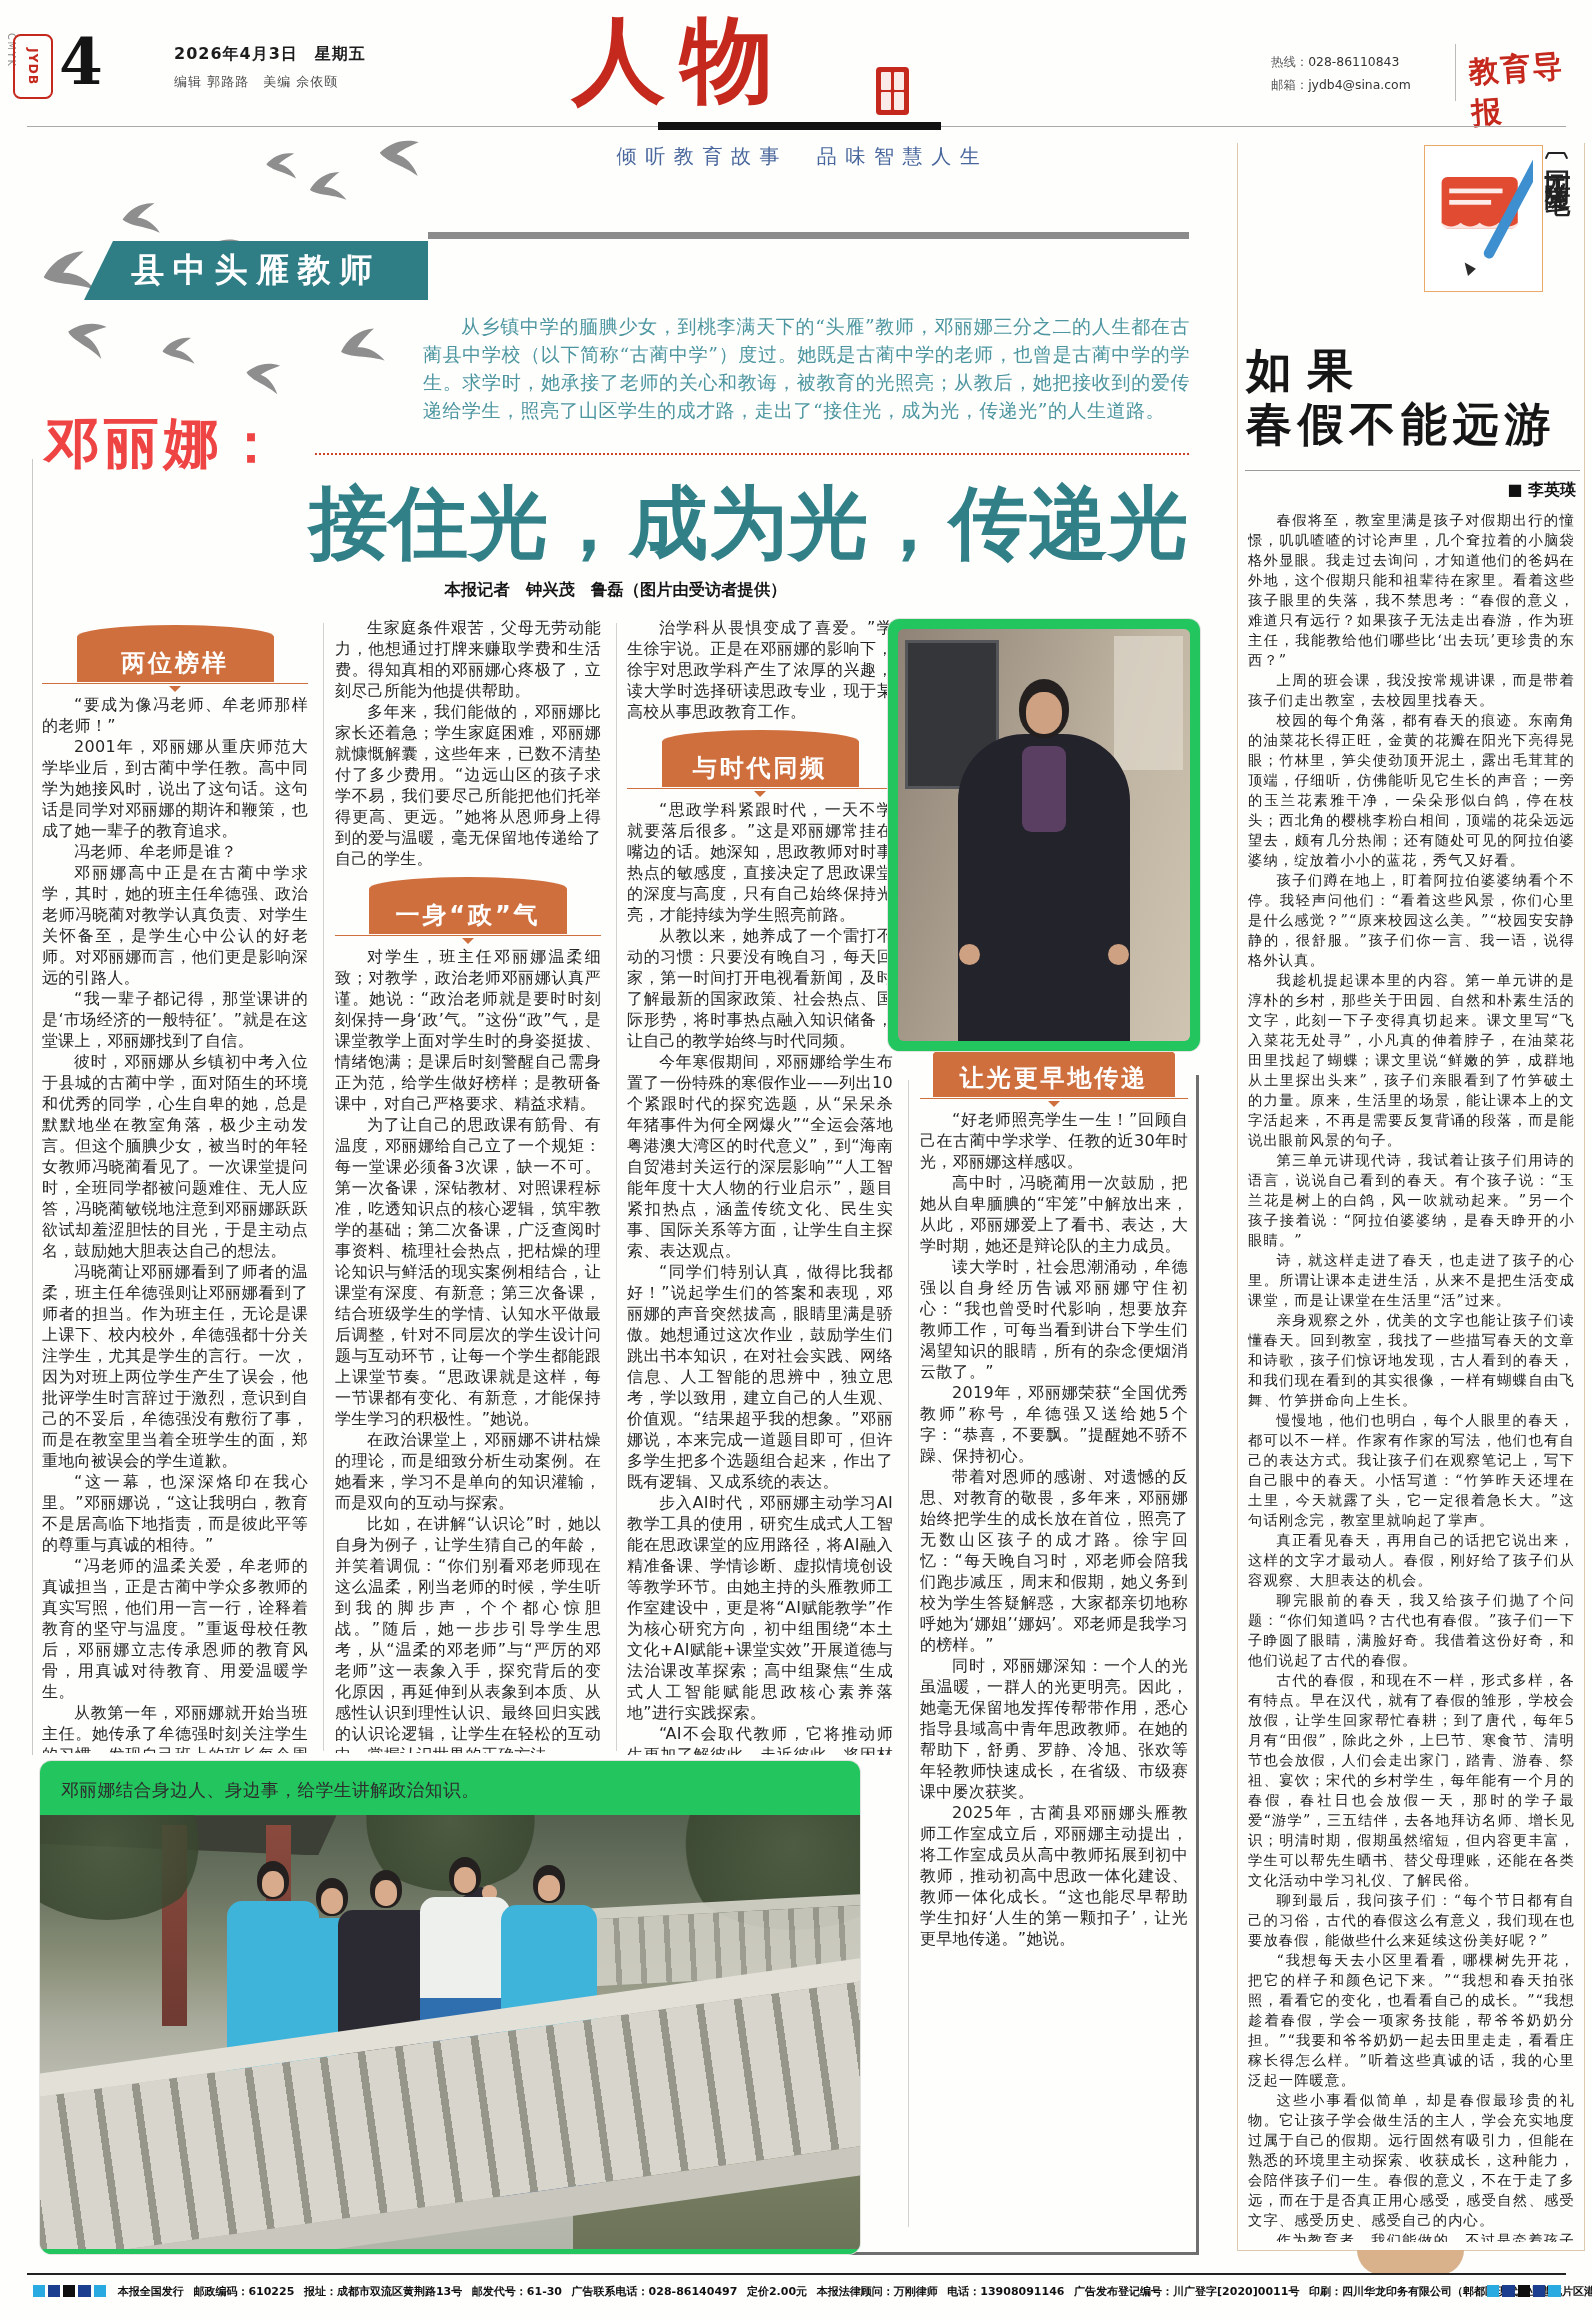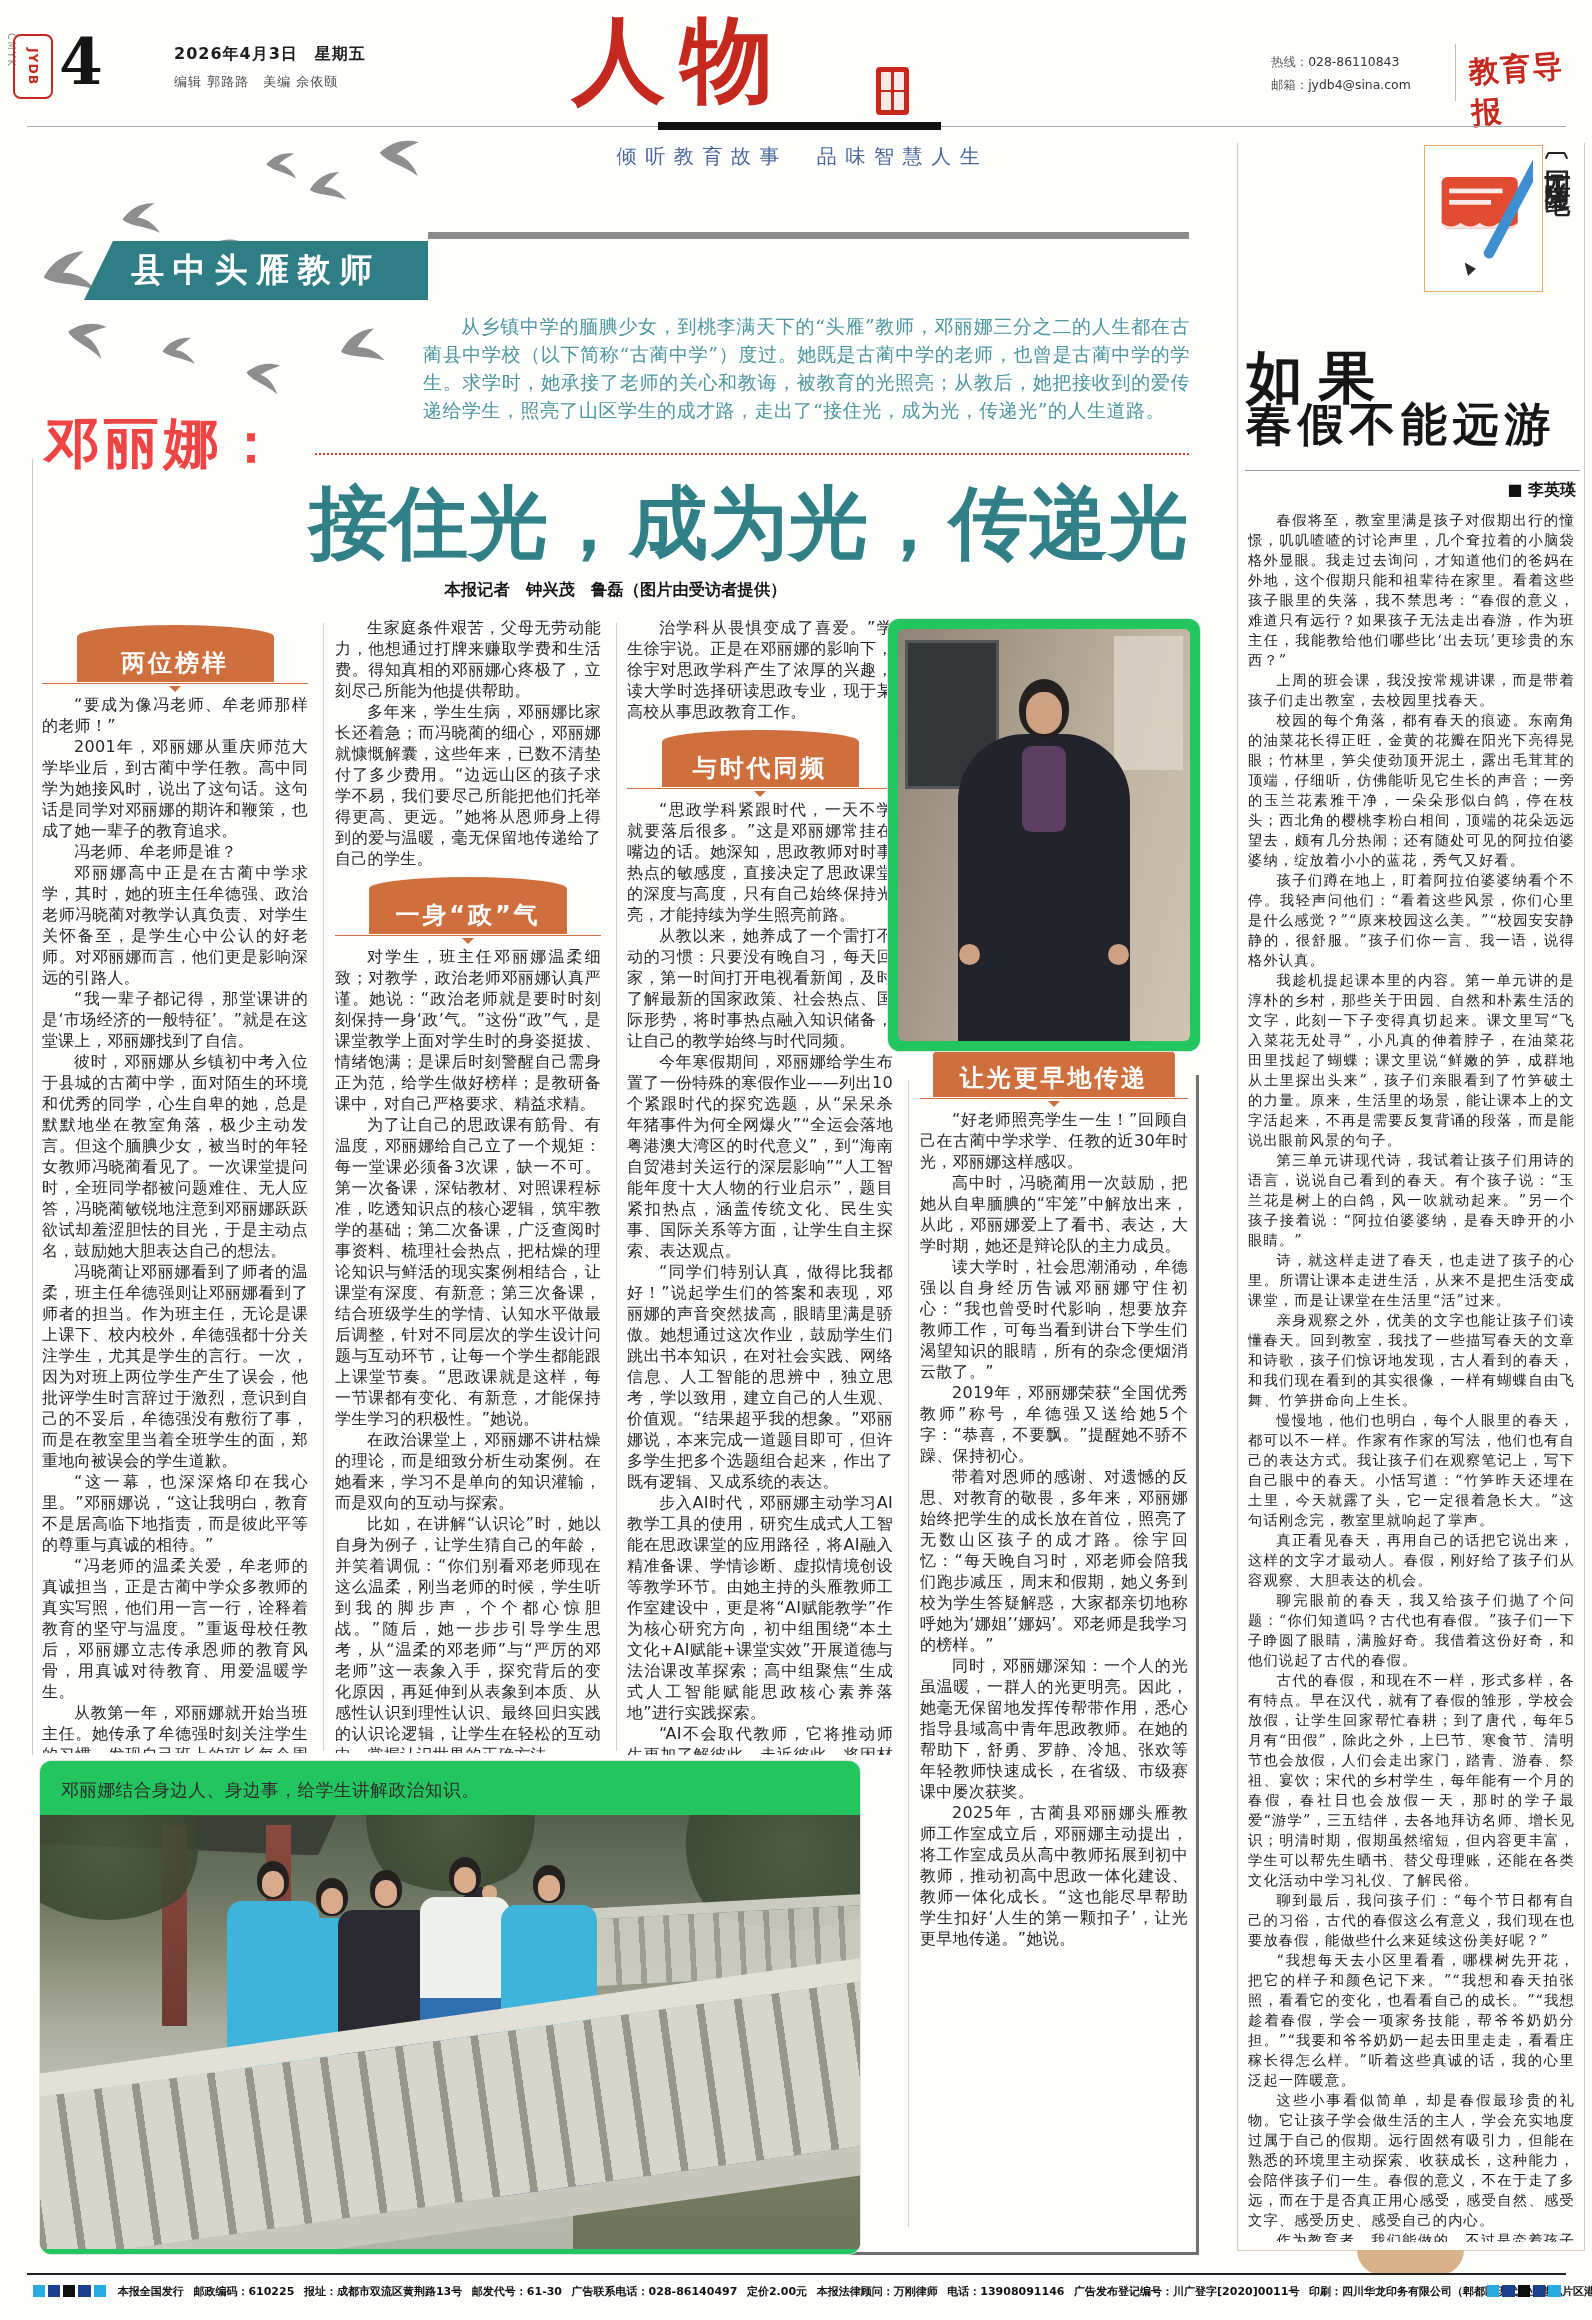--- a/index.html
+++ b/index.html
@@ -99,21 +99,21 @@
       background:#2b2a33;border-radius:7.6px;transform:rotate(-32deg);}
   .p-teacher .p-body::after{content:"";position:absolute;right:-63px;top:-25px;width:15.3px;height:15.3px;
       background:#d7ab8c;border-radius:50%;}
   
   .sb-frame{left:1237px;top:143px;width:346px;height:2107px;border:1px solid #dcc9b2;border-top:none;}
   .sb-disc{left:1357px;top:2250px;width:107px;height:25px;background:#d9b28b;border-radius:0 0 107px 107px;}
   .sb-iconbox{left:1424px;top:145px;width:117px;height:145px;border:1.9px solid #eaa869;background:#fff;
               display:flex;align-items:center;justify-content:center;}
   .sb-label{left:1541px;top:143px;writing-mode:vertical-rl;font-size:26px;font-weight:bold;color:#222;
             letter-spacing:6.7px;font-family:"DejaVu Serif",serif;}
-  .sb-title1{left:1246px;top:340px;font-size:57px;font-weight:bold;color:#161616;letter-spacing:15.3px;
+  .sb-title1{left:1246px;top:340px;font-size:46px;font-weight:bold;color:#161616;letter-spacing:15.3px;
              font-family:"DejaVu Serif",serif;}
   .sb-title2{left:1246px;top:394px;font-size:46px;font-weight:bold;color:#161616;letter-spacing:5.7px;
              font-family:"DejaVu Serif",serif;}
   .sb-rule{left:1245px;top:470px;width:335px;height:1px;background:#9a9a9a;}
   .sb-author{left:1243px;top:480px;width:333px;text-align:right;font-size:16px;font-weight:bold;color:#111;}
   .sb-essay{left:1248px;top:510px;width:327px;height:1732px;overflow:hidden;text-align:justify;
             font-size:14.3px;line-height:20px;letter-spacing:1.1px;color:#1c1c1c;font-family:"DejaVu Serif",serif;}
   .sb-essay p{margin:0;text-indent:2em;}
   
   .foot-rule{left:27px;top:2273px;width:1539px;height:1.9px;background:#222;}
@@ -194,21 +194,21 @@
       <p class="para">邓丽娜高中正是在古蔺中学求学，其时，她的班主任牟德强、政治老师冯晓蔺对教学认真负责、对学生关怀备至，是学生心中公认的好老师。对邓丽娜而言，他们更是影响深远的引路人。</p>
       <p class="para">“我一辈子都记得，那堂课讲的是‘市场经济的一般特征’。”就是在这堂课上，邓丽娜找到了自信。</p>
       <p class="para">彼时，邓丽娜从乡镇初中考入位于县城的古蔺中学，面对陌生的环境和优秀的同学，心生自卑的她，总是默默地坐在教室角落，极少主动发言。但这个腼腆少女，被当时的年轻女教师冯晓蔺看见了。一次课堂提问时，全班同学都被问题难住、无人应答，冯晓蔺敏锐地注意到邓丽娜跃跃欲试却羞涩胆怯的目光，于是主动点名，鼓励她大胆表达自己的想法。</p>
       <p class="para">冯晓蔺让邓丽娜看到了师者的温柔，班主任牟德强则让邓丽娜看到了师者的担当。作为班主任，无论是课上课下、校内校外，牟德强都十分关注学生，尤其是学生的言行。一次，因为对班上两位学生产生了误会，他批评学生时言辞过于激烈，意识到自己的不妥后，牟德强没有敷衍了事，而是在教室里当着全班学生的面，郑重地向被误会的学生道歉。</p>
       <p class="para">“这一幕，也深深烙印在我心里。”邓丽娜说，“这让我明白，教育不是居高临下地指责，而是彼此平等的尊重与真诚的相待。”</p>
       <p class="para">“冯老师的温柔关爱，牟老师的真诚担当，正是古蔺中学众多教师的真实写照，他们用一言一行，诠释着教育的坚守与温度。”重返母校任教后，邓丽娜立志传承恩师的教育风骨，用真诚对待教育、用爱温暖学生。</p>
       <p class="para">从教第一年，邓丽娜就开始当班主任。她传承了牟德强时刻关注学生的习惯，发现自己班上的班长每个周末都在外打牌。而冯晓蔺的细心、温柔，提醒她静下心来，和学生促膝长谈、了解情况。这才知晓班长行为背后的辛酸：这个学</p>
     </div>
   <div class="col" style="left:335px;top:617px;width:266px;height:1136px;">
       <p class="para">生家庭条件艰苦，父母无劳动能力，他想通过打牌来赚取学费和生活费。得知真相的邓丽娜心疼极了，立刻尽己所能为他提供帮助。</p>
-      <p class="para">多年来，学生生病，邓丽娜比家长还着急；而冯晓蔺的细心，邓丽娜就慷慨解囊，这些年来，已数不清垫付了多少费用。“边远山区的孩子求学不易，我们要尽己所能把他们托举得更高、更远。”她将从恩师身上得到的爱与温暖，毫无保留地传递给了自己的学生。</p>
+      <p class="para">多年来，我们能做的，邓丽娜比家长还着急；学生家庭困难，邓丽娜就慷慨解囊，这些年来，已数不清垫付了多少费用。“边远山区的孩子求学不易，我们要尽己所能把他们托举得更高、更远。”她将从恩师身上得到的爱与温暖，毫无保留地传递给了自己的学生。</p>
       <div class="sec">
         <div class="sec-dome">
           <span>一身“政”气</span>
         </div>
         <div class="sec-line"></div>
       </div>
       <p class="para">对学生，班主任邓丽娜温柔细致；对教学，政治老师邓丽娜认真严谨。她说：“政治老师就是要时时刻刻保持一身‘政’气。”这份“政”气，是课堂教学上面对学生时的身姿挺拔、情绪饱满；是课后时刻警醒自己需身正为范，给学生做好榜样；是教研备课中，对自己严格要求、精益求精。</p>
       <p class="para">为了让自己的思政课有筋骨、有温度，邓丽娜给自己立了一个规矩：每一堂课必须备3次课，缺一不可。第一次备课，深钻教材、对照课程标准，吃透知识点的核心逻辑，筑牢教学的基础；第二次备课，广泛查阅时事资料、梳理社会热点，把枯燥的理论知识与鲜活的现实案例相结合，让课堂有深度、有新意；第三次备课，结合班级学生的学情、认知水平做最后调整，针对不同层次的学生设计问题与互动环节，让每一个学生都能跟上课堂节奏。“思政课就是这样，每一节课都有变化、有新意，才能保持学生学习的积极性。”她说。</p>
       <p class="para">在政治课堂上，邓丽娜不讲枯燥的理论，而是细致分析生动案例。在她看来，学习不是单向的知识灌输，而是双向的互动与探索。</p>
       <p class="para">比如，在讲解“认识论”时，她以自身为例子，让学生猜自己的年龄，并笑着调侃：“你们别看邓老师现在这么温柔，刚当老师的时候，学生听到我的脚步声，个个都心惊胆战。”随后，她一步步引导学生思考，从“温柔的邓老师”与“严厉的邓老师”这一表象入手，探究背后的变化原因，再延伸到从表象到本质、从感性认识到理性认识、最终回归实践的认识论逻辑，让学生在轻松的互动中，掌握认识世界的正确方法。</p>

